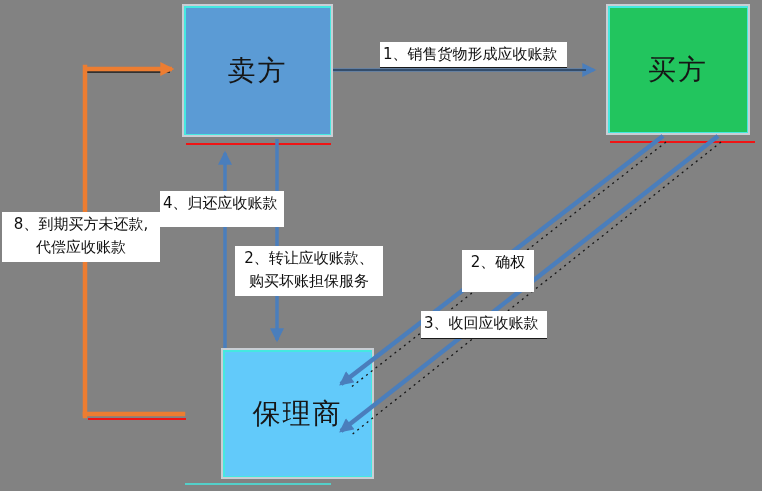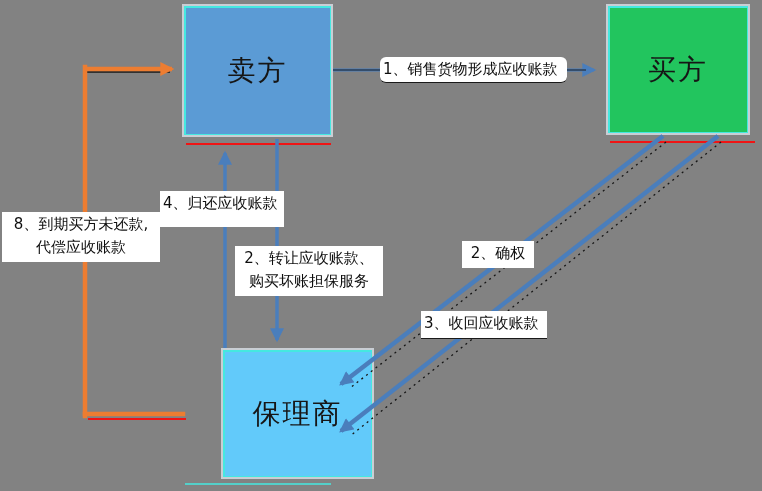--- a/index.html
+++ b/index.html
@@ -38,23 +38,23 @@
   .edge-label{
     position:absolute;z-index:3;
     background:#ffffff;color:#0e0e0e;
     font-size:15px;line-height:22px;
     white-space:nowrap;
     box-sizing:border-box;
     padding:1px 3px;
   }
   .edge-label.underlined{border-bottom:1.5px solid #1a1a1a;}
   .edge-label.two-line{text-align:center;line-height:23px;}
-  #label-sale      {left:380px;top:57px;width:187px;height:26px;border-radius:6px;}
+  #label-sale      {left:380px;top:42px;width:187px;height:26px;}
   #label-transfer  {left:235px;top:246px;width:148px;height:50px;}
-  #label-confirm   {left:462px;top:241px;width:72px;height:27px;text-align:center;}
+  #label-confirm   {left:462px;top:250px;width:72px;height:42px;text-align:center;}
   #label-collect   {left:421px;top:311px;width:126px;height:28px;}
   #label-return    {left:160px;top:191px;width:124px;height:36px;}
   #label-compensate{left:2px;top:212px;width:158px;height:50px;}
 </style>
 </head>
 <body>
 
 <div id="canvas">
 
   <div class="node" id="node-seller">

